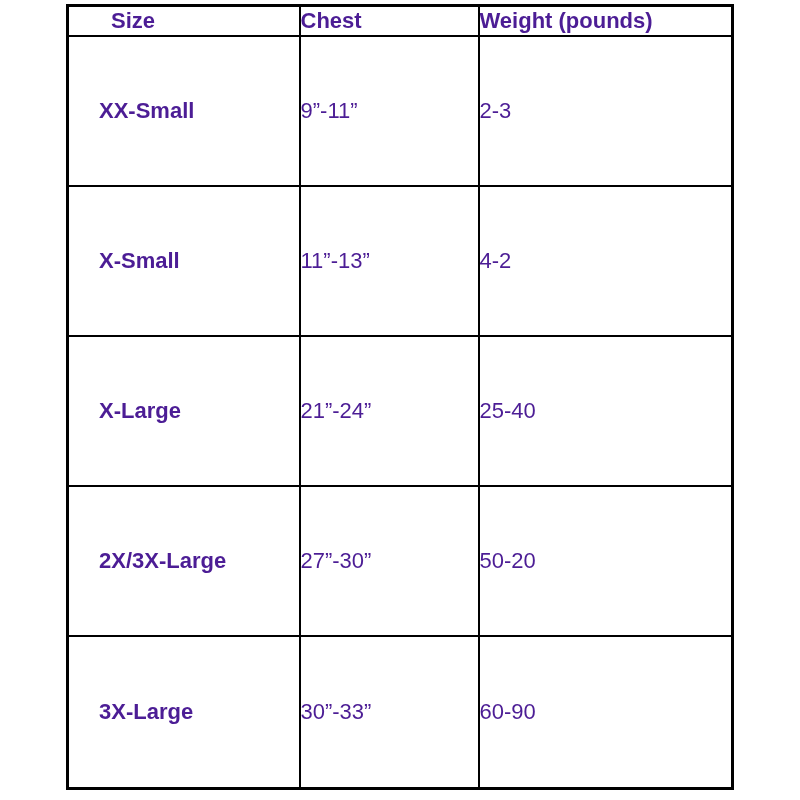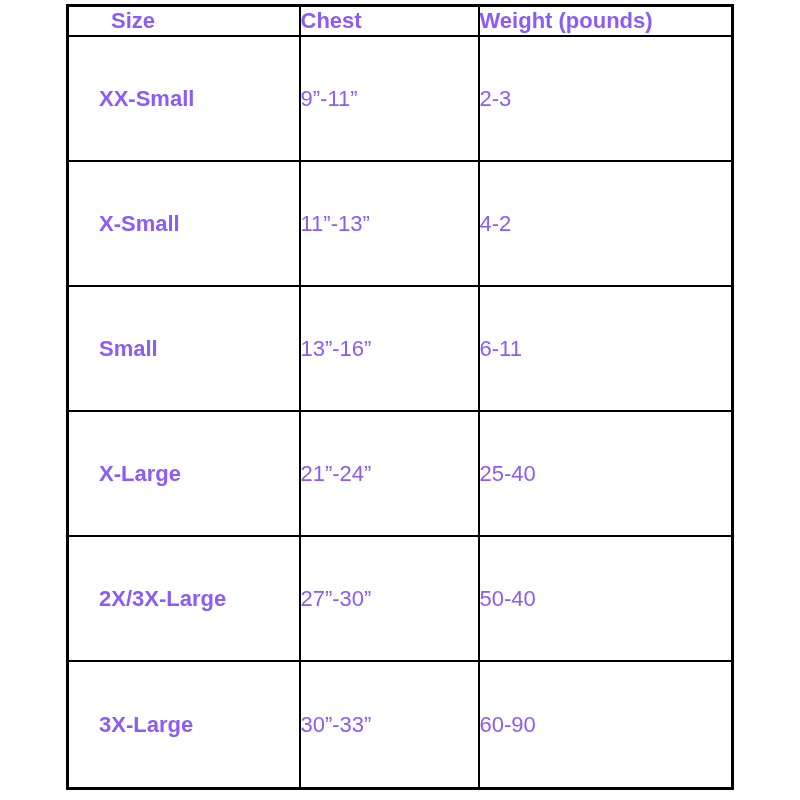--- a/index.html
+++ b/index.html
@@ -14,21 +14,21 @@
     position: absolute;
     left: 66px;
     top: 4px;
   }
   table.size-chart {
     border-collapse: collapse;
     table-layout: fixed;
     width: 665px;
     height: 786px;
     background: #ffffff;
-    color: #8b5cf6;
+    color: #4c1d95;
     font-size: 22px;
   }
   table.size-chart th,
   table.size-chart td {
     border: 2px solid #000000;
     vertical-align: middle;
     overflow: hidden;
   }
   
   table.size-chart {
@@ -78,33 +78,28 @@
         <td class="cell-size">XX-Small</td>
         <td class="cell-chest">9”-11”</td>
         <td class="cell-weight">2-3</td>
       </tr>
       <tr>
         <td class="cell-size">X-Small</td>
         <td class="cell-chest">11”-13”</td>
         <td class="cell-weight">4-2</td>
       </tr>
       <tr>
-        <td class="cell-size">Small</td>
-        <td class="cell-chest">13”-16”</td>
-        <td class="cell-weight">6-11</td>
-      </tr>
-      <tr>
         <td class="cell-size">X-Large</td>
         <td class="cell-chest">21”-24”</td>
         <td class="cell-weight">25-40</td>
       </tr>
       <tr>
         <td class="cell-size">2X/3X-Large</td>
         <td class="cell-chest">27”-30”</td>
-        <td class="cell-weight">50-40</td>
+        <td class="cell-weight">50-20</td>
       </tr>
       <tr>
         <td class="cell-size">3X-Large</td>
         <td class="cell-chest">30”-33”</td>
         <td class="cell-weight">60-90</td>
       </tr>
     </tbody>
   </table>
 </div>
 

